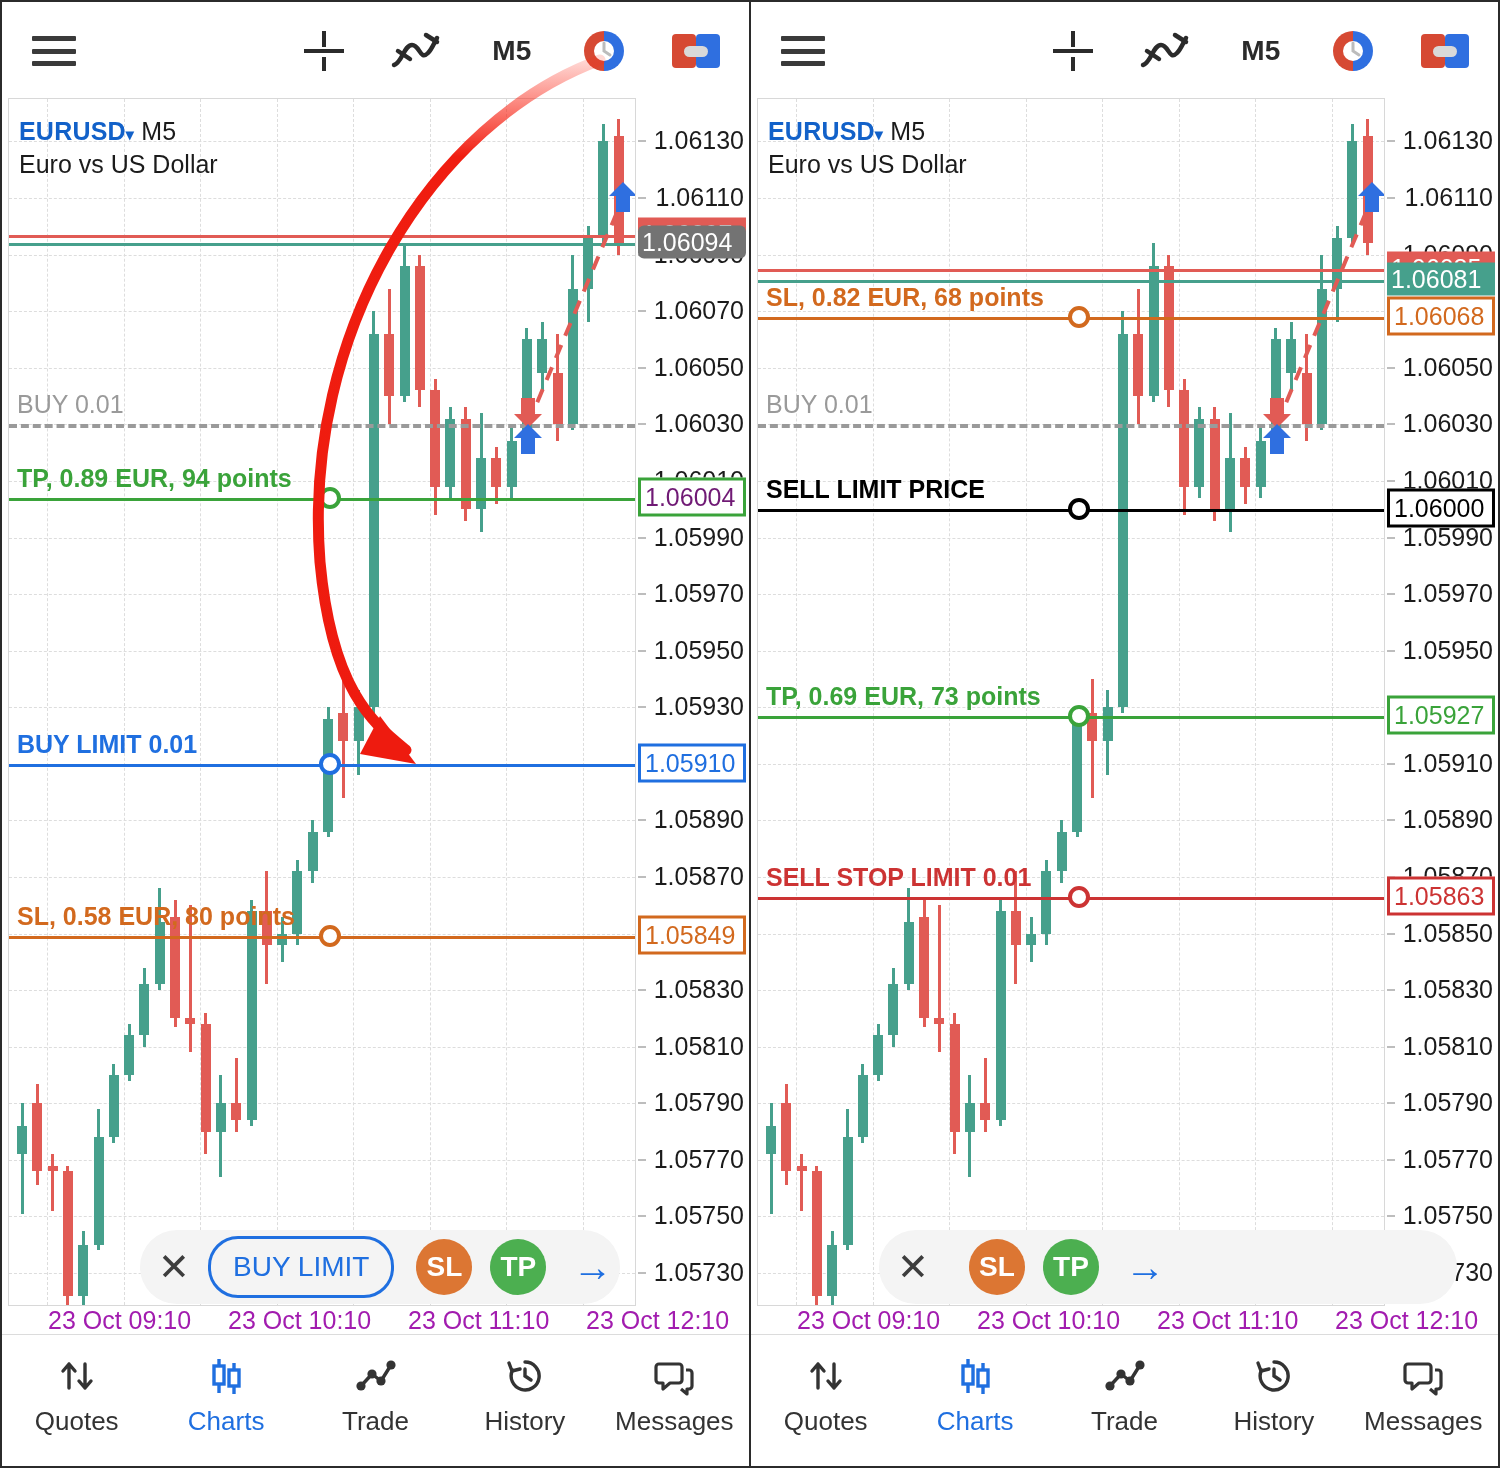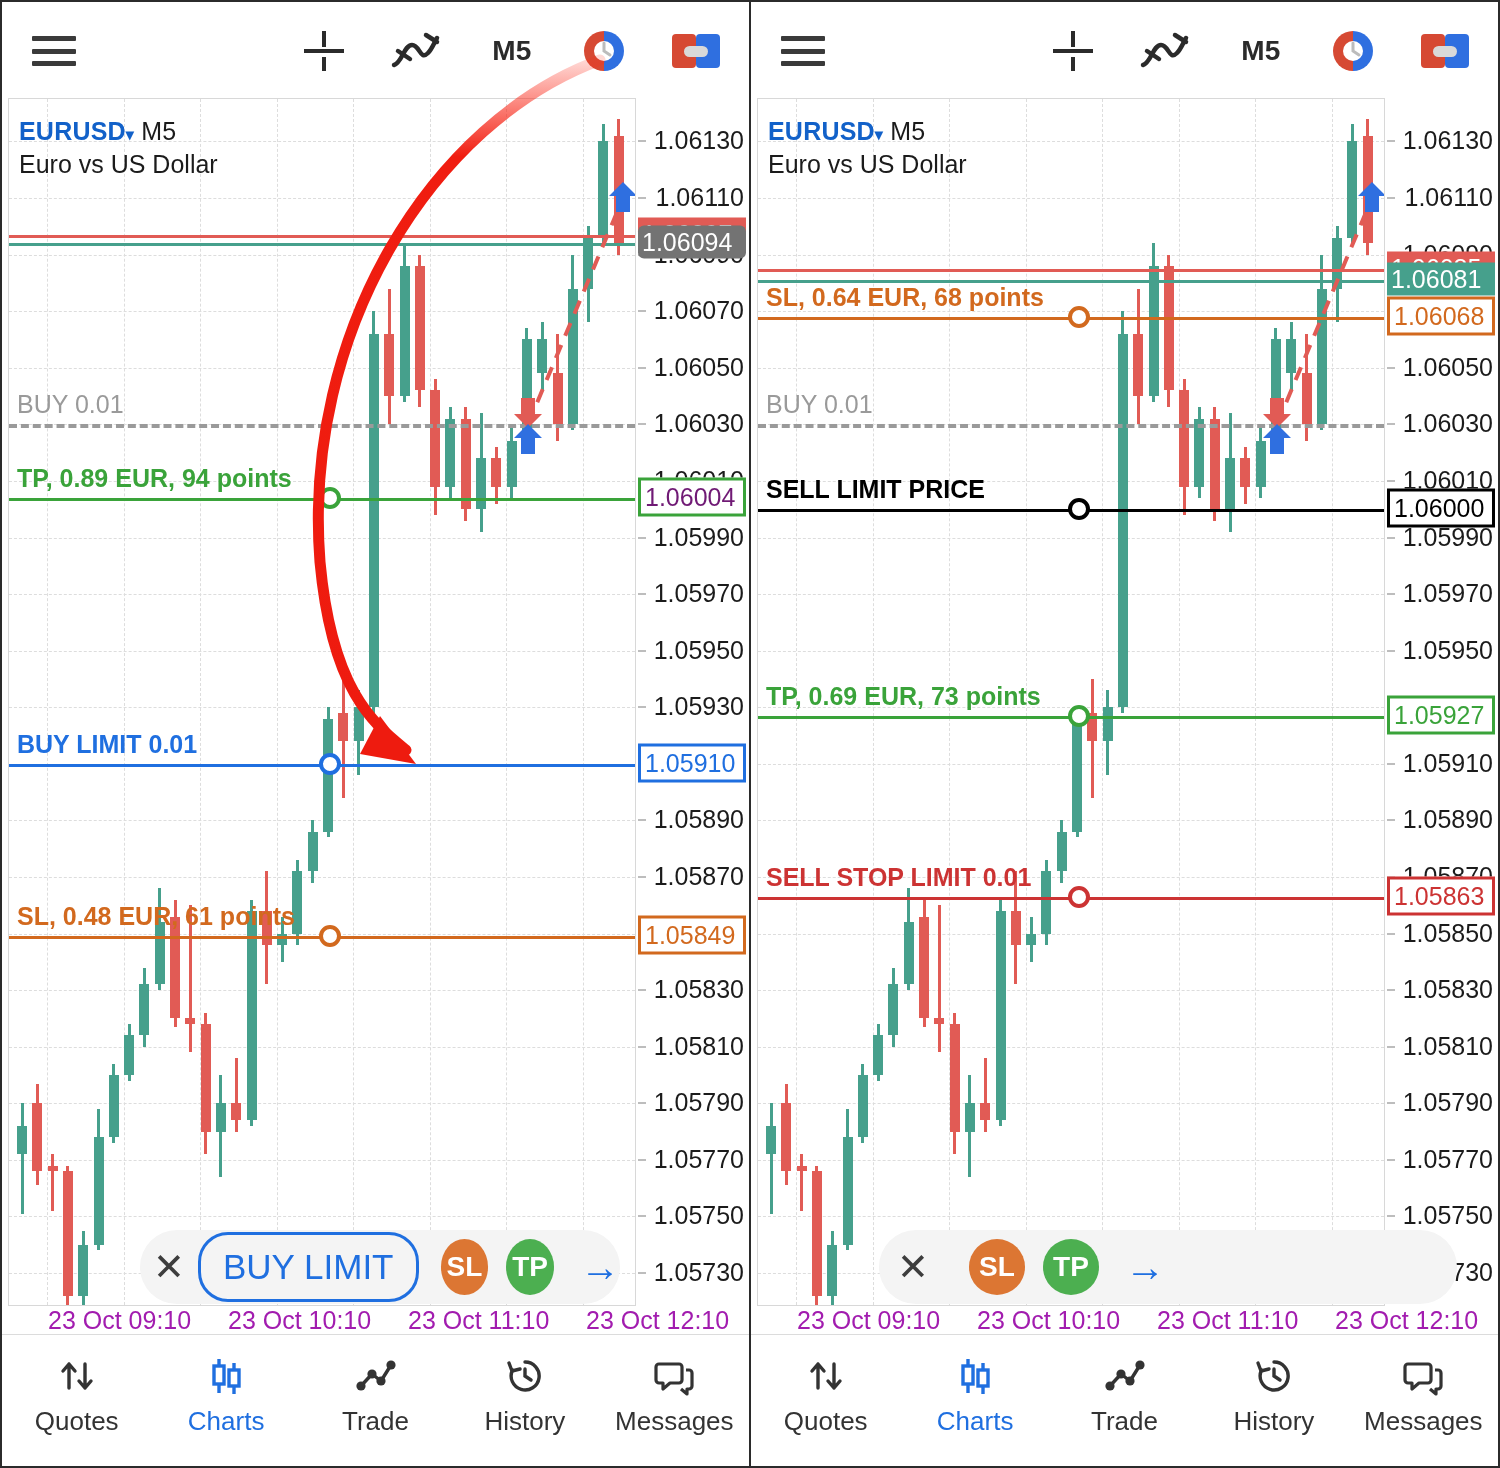--- a/index.html
+++ b/index.html
@@ -110,21 +110,21 @@
   .timeaxis span { position:absolute; font-size:25px; color:#a21caf; white-space:nowrap; top:0;}
 
   
   .orderbar {
     position:absolute; height:74px; border-radius:37px;
     background:#f4f4f4; display:flex; align-items:center; z-index: 20;
   }
   .ob-close { width:68px; text-align:center; font-size:38px; color:#3d3d3d; line-height:1; cursor:pointer; }
   .ob-type {
     border-radius:30px; border:3px solid currentColor;
-    padding: 12px 22px; font-size:35px; white-space:nowrap; cursor:pointer;
+    padding: 12px 22px; font-size:28px; white-space:nowrap; cursor:pointer;
   }
   .ob-circle {
     width:56px; height:56px; border-radius:50%; color:#fff; font-size:28px;
     display:flex; align-items:center; justify-content:center; font-weight:600; cursor:pointer;
   }
   .ob-sl { background:#dc7633; }
   .ob-tp { background:#4caf50; }
   .ob-arrow { font-size:40px; color:#1f6fe0; line-height:1; font-weight:700; cursor:pointer; }
 
   
@@ -396,21 +396,21 @@
             <div class="lbl" style="color: rgb(58, 163, 58); top: -34px;">TP, 0.89 EUR, 94 points</div>
             <div class="knob" style="left: 310px;"></div>
           </div>
           <div class="lvl" style="top: 664.824px; color: rgb(31, 111, 224);">
             <div class="ln" style="border-top: 3px solid rgb(31, 111, 224);"></div>
             <div class="lbl" style="color: rgb(31, 111, 224); top: -34px;">BUY LIMIT 0.01</div>
             <div class="knob" style="left: 310px;"></div>
           </div>
           <div class="lvl" style="top: 837.396px; color: rgb(210, 105, 30);">
             <div class="ln" style="border-top: 3px solid rgb(210, 105, 30);"></div>
-            <div class="lbl" style="color: rgb(210, 105, 30); top: -34px;">SL, 0.48 EUR, 61 points</div>
+            <div class="lbl" style="color: rgb(210, 105, 30); top: -34px;">SL, 0.58 EUR, 80 points</div>
             <div class="knob" style="left: 310px;"></div>
           </div>
           <div class="marker" style="left: 505px; top: 299.34px;"><svg width="28" height="32" viewBox="0 0 28 32">
               <polygon points="14,30 28,16 21,16 21,0 7,0 7,16 0,16" fill="#e15b55"></polygon>
             </svg></div>
           <div class="marker" style="left: 505px; top: 325.34px;"><svg width="28" height="32" viewBox="0 0 28 32">
               <polygon points="14,0 28,14 21,14 21,30 7,30 7,14 0,14" fill="#2f6fe0"></polygon>
             </svg></div>
           <div class="marker" style="left: 600px; top: 83.0164px;"><svg width="28" height="32" viewBox="0 0 28 32">
               <polygon points="14,0 28,14 21,14 21,30 7,30 7,14 0,14" fill="#2f6fe0"></polygon>
@@ -786,21 +786,21 @@
             <div class="body" style="top:42.43559718972233px;height:96.18735362997865px"></div>
           </div>
           <div class="candle down" style="left: 604.7px; width: 10px; top: 0px; height: 1208px;">
             <div class="wick" style="top:19.80327868852871px;height:135.79391100703606px"></div>
             <div class="body" style="top:36.77751756439251px;height:107.50351288057546px"></div>
           </div>
           <div style="position: absolute; left: 0px; right: 0px; height: 0px; border-top: 3px solid rgb(225, 91, 85); top: 169.742px; z-index: 4;"></div>
           <div style="position: absolute; left: 0px; right: 0px; height: 0px; border-top: 3px solid rgb(70, 160, 140); top: 181.059px; z-index: 4;"></div>
           <div class="lvl" style="top: 217.836px; color: rgb(210, 105, 30);">
             <div class="ln" style="border-top: 3px solid rgb(210, 105, 30);"></div>
-            <div class="lbl" style="color: rgb(210, 105, 30); top: -34px;">SL, 0.64 EUR, 68 points</div>
+            <div class="lbl" style="color: rgb(210, 105, 30); top: -34px;">SL, 0.82 EUR, 68 points</div>
             <div class="knob" style="left: 310px;"></div>
           </div>
           <div class="lvl dashed" style="top: 325.34px; color: rgb(154, 154, 154);">
             <div class="ln"></div>
             <div class="lbl" style="color: rgb(154, 154, 154); top: -34px; font-weight: 400;">BUY 0.01</div>
           </div>
           <div class="lvl" style="top: 410.211px; color: rgb(0, 0, 0);">
             <div class="ln" style="border-top: 3px solid rgb(0, 0, 0);"></div>
             <div class="lbl" style="color: rgb(0, 0, 0); top: -34px;">SELL LIMIT PRICE</div>
             <div class="knob" style="left: 310px;"></div>

